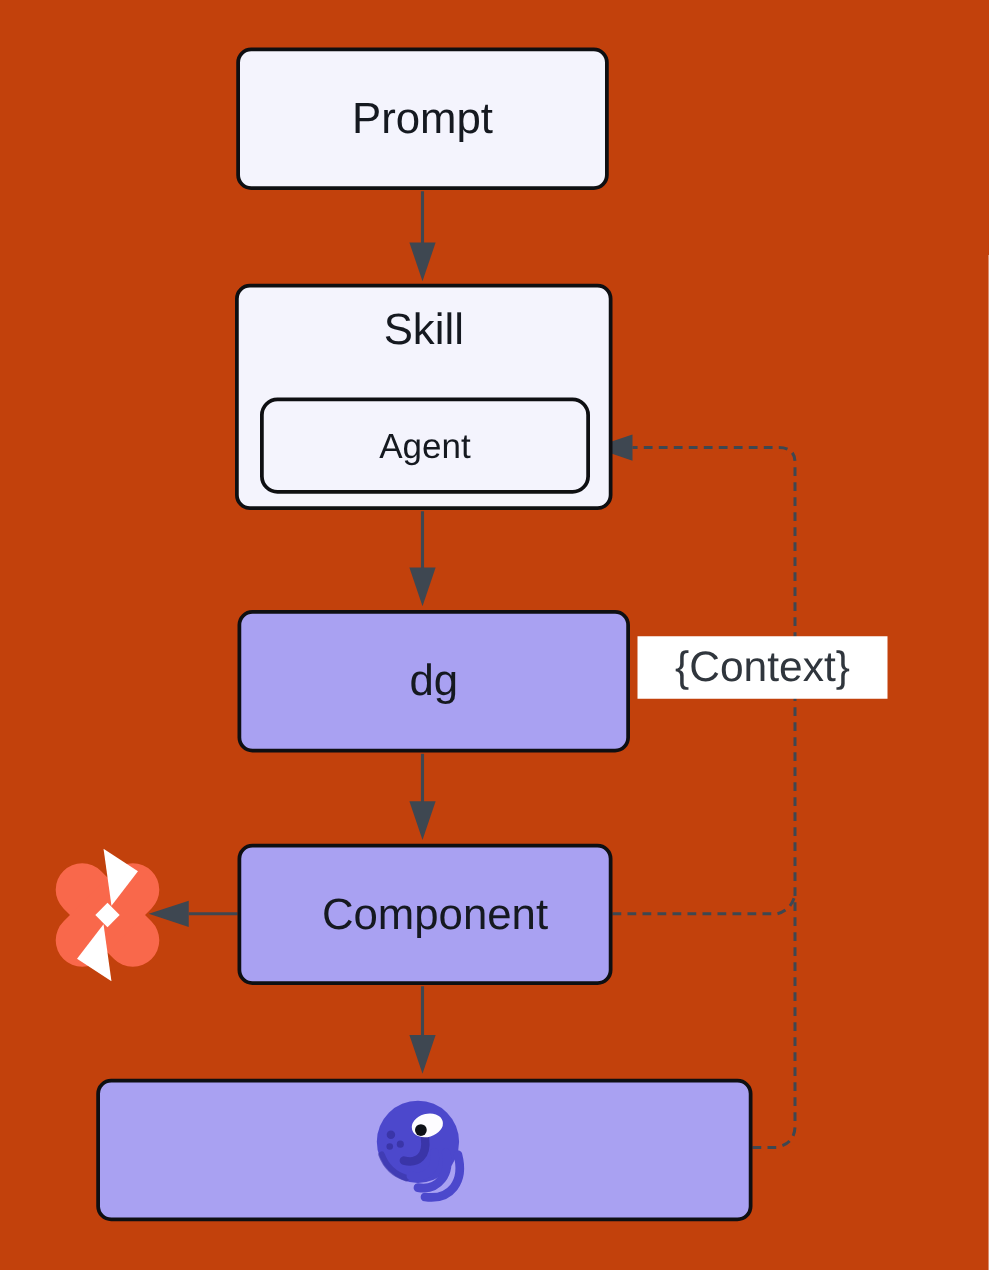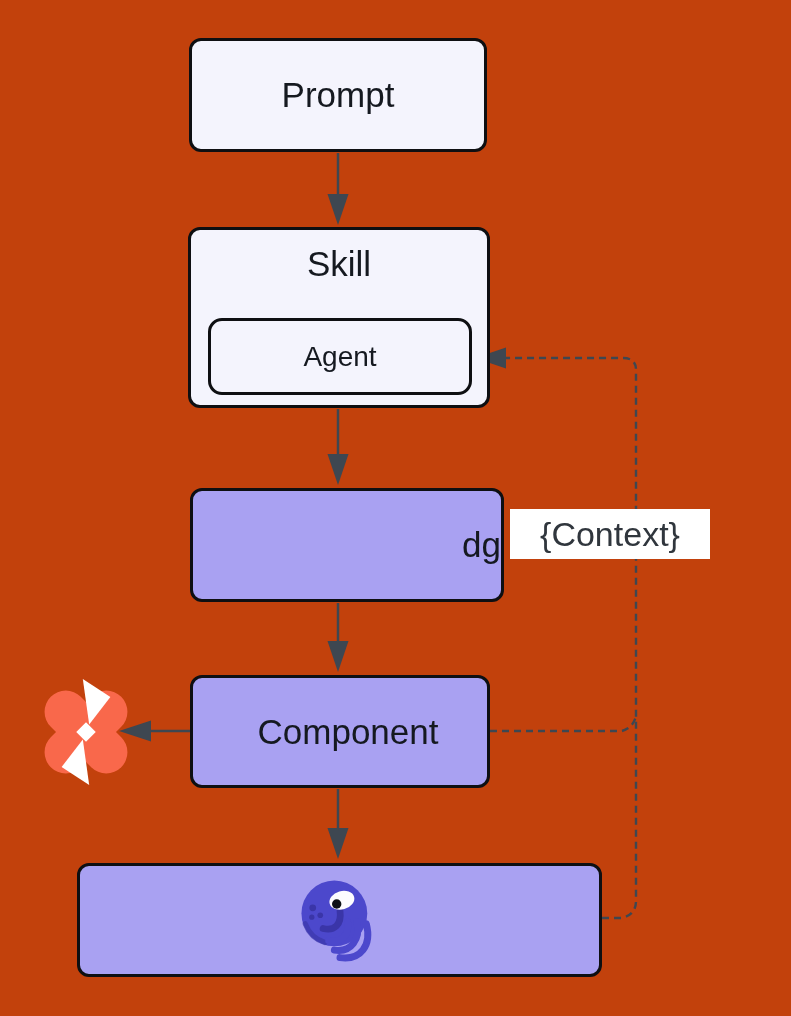--- a/index.html
+++ b/index.html
@@ -11,21 +11,21 @@
   .node{
     position:absolute;box-sizing:border-box;border:3.5px solid #0e0f12;
     display:flex;align-items:center;justify-content:center;
     font-size:35px;color:#151920;border-radius:12px;
   }
   .node-light{background:#f4f4fd;}
   .node-purple{background:#a9a1f2;}
   .node-prompt{left:189px;top:38px;width:298px;height:114px;}
   .node-agent{left:188px;top:227px;width:302px;height:181px;align-items:flex-start;padding-top:14px;}
   .node-skill{left:208px;top:318px;width:264px;height:77px;font-size:28px;border-radius:14px;}
-  .node-dg{left:190px;top:488px;width:314px;height:114px;justify-content:flex-end;}
+  .node-dg{left:190px;top:488px;width:314px;height:114px;}
   .node-component{left:190px;top:675px;width:300px;height:113px;padding-left:16px;}
   .node-octo{left:77px;top:863px;width:525px;height:114px;}
   .edge-label{
     position:absolute;left:510px;top:509px;width:200px;height:50px;background:#ffffff;
     display:flex;align-items:center;justify-content:center;
     font-size:34px;color:#30363d;white-space:nowrap;
   }
   .icon-abs{position:absolute;}
 </style>
 </head>

